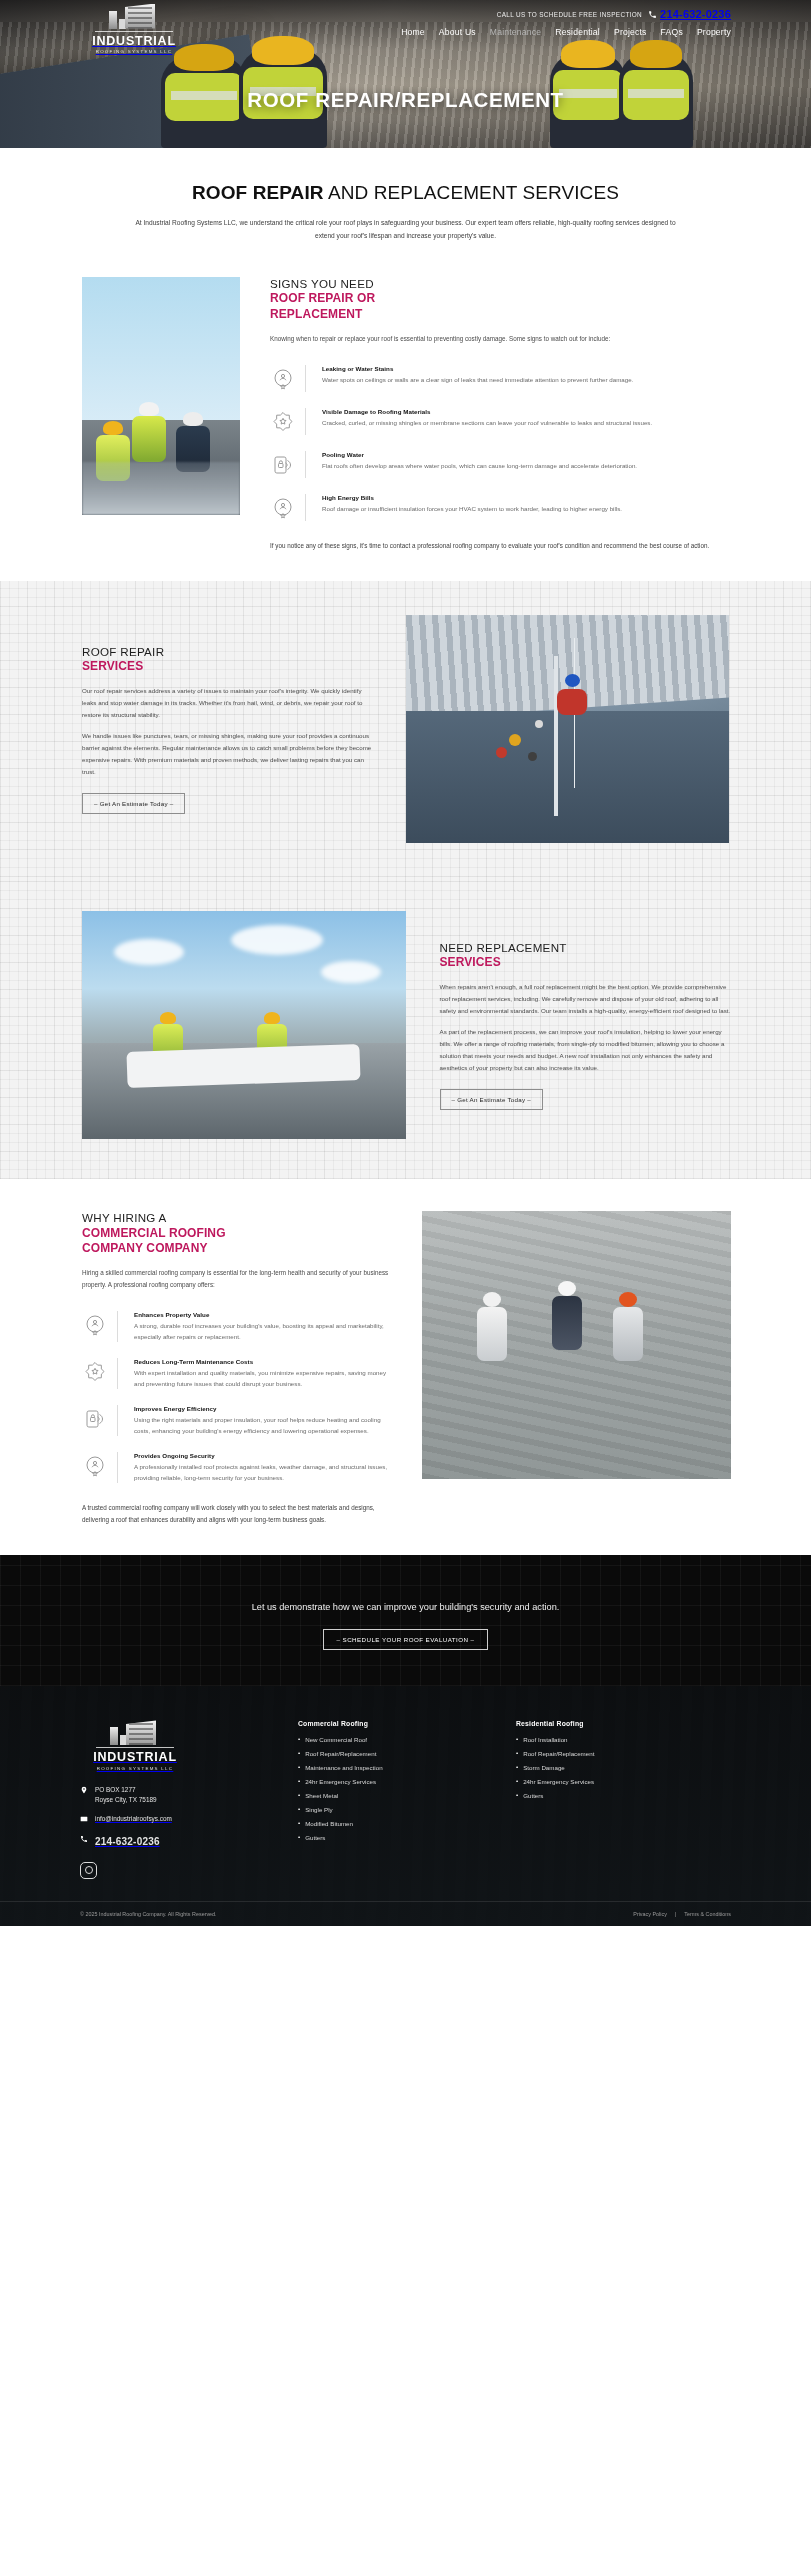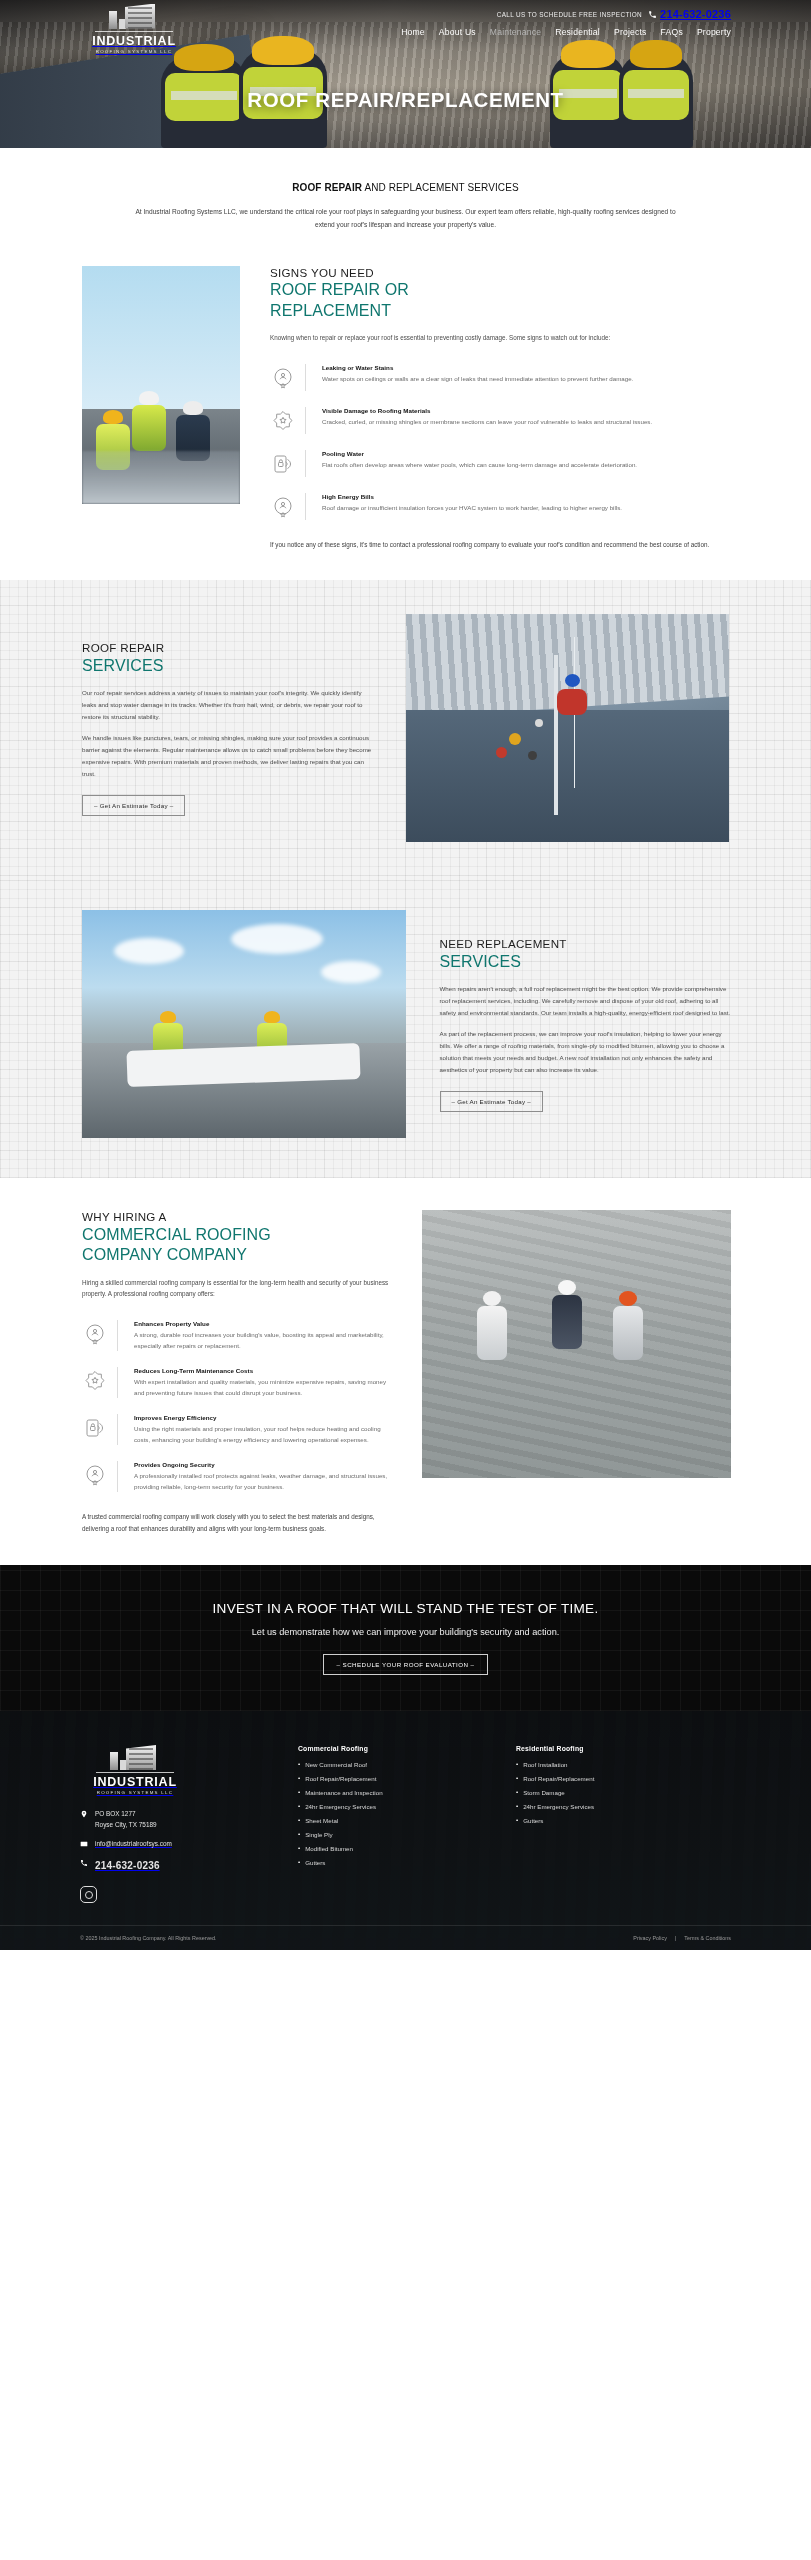--- a/index.html
+++ b/index.html
@@ -86,21 +86,21 @@
   .nav a.muted { color:#b6b6b6; }
 
   .hero-title {
     position:absolute; left:0; right:0; top:88px; text-align:center; z-index:6;
     color:#fff; font-size:20.5px; font-weight:700; letter-spacing:.6px;
     text-shadow:0 2px 10px rgba(0,0,0,.55);
   }
 
   
   .intro { padding:34px 0 26px; text-align:center; }
-  .intro h1 { font-size:10px; font-weight:400; letter-spacing:.1px; color:#111; }
+  .intro h1 { font-size:19px; font-weight:400; letter-spacing:.1px; color:#111; }
   .intro h1 b { font-weight:800; }
   .intro p {
     margin:13px auto 0; width:560px;
     font-size:6.6px; line-height:1.95; color:#3d3d3d;
   }
 
   
   .signs { display:flex; gap:4px; padding:8px 0 30px; }
   .signs-photo {
     margin-left:82px; width:158px; height:238px;
@@ -118,21 +118,21 @@
   .sp1 .bd { background:linear-gradient(180deg,#d7e94a,#7fa830); }
   .sp2 { left:14px; bottom:14%; }
   .sp2 .hd { background:#f0b41c; }
   .sp2 .bd { background:linear-gradient(180deg,#e2ef5d,#8cb338); }
   .sp3 { left:94px; bottom:18%; }
   .sp3 .hd { background:#ededed; }
   .sp3 .bd { background:linear-gradient(180deg,#2b3b4e,#1d2836); }
 
   .signs-body { padding-left:26px; padding-right:80px; flex:1; }
   .eyebrow { font-size:11.6px; font-weight:300; letter-spacing:.3px; color:#1d1d1d; line-height:1.25; }
-  .headline { font-size:16px; font-weight:400; letter-spacing:.1px; color:#0f766e; line-height:1.28; }
+  .headline { font-size:12px; font-weight:700; letter-spacing:.1px; color:#be185d; line-height:1.28; }
   .lede { margin-top:11px; font-size:6.3px; line-height:1.85; color:#4a4a4a; }
 
   .feature-list { margin-top:13px; }
   .feature {
     display:flex; align-items:flex-start; gap:9px;
     padding:7px 0 9px;
   }
   .feat-ico {
     width:26px; height:26px; flex:none; margin-top:1px;
     display:flex; align-items:center; justify-content:center;
@@ -608,21 +608,20 @@
         <div class="wp wp3">
             <div class="hd"></div>
             <div class="bd"></div>
           </div>
       </div>
     </div>
   </section>
 
   <section class="cta-dark">
     <div class="inner">
-      <h2>INVEST IN A ROOF THAT WILL STAND THE TEST OF TIME.</h2>
       <p>Let us demonstrate how we can improve your building's security and action.</p>
       <button class="btn-light">– SCHEDULE YOUR ROOF EVALUATION –</button>
     </div>
   </section>
 
   <footer class="footer">
     <div class="inner">
       <div class="fcol-brand">
         <a class="flogo" href="#">
           <span class="logo-mark">

